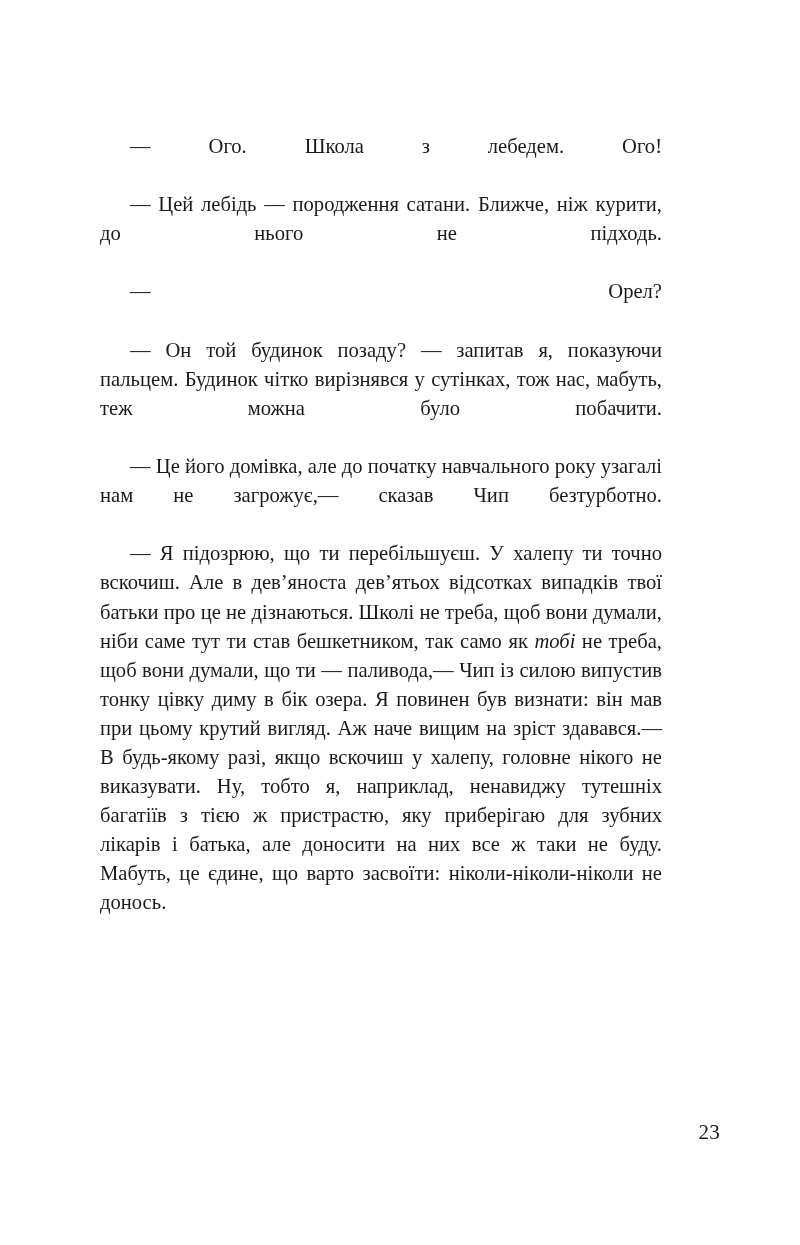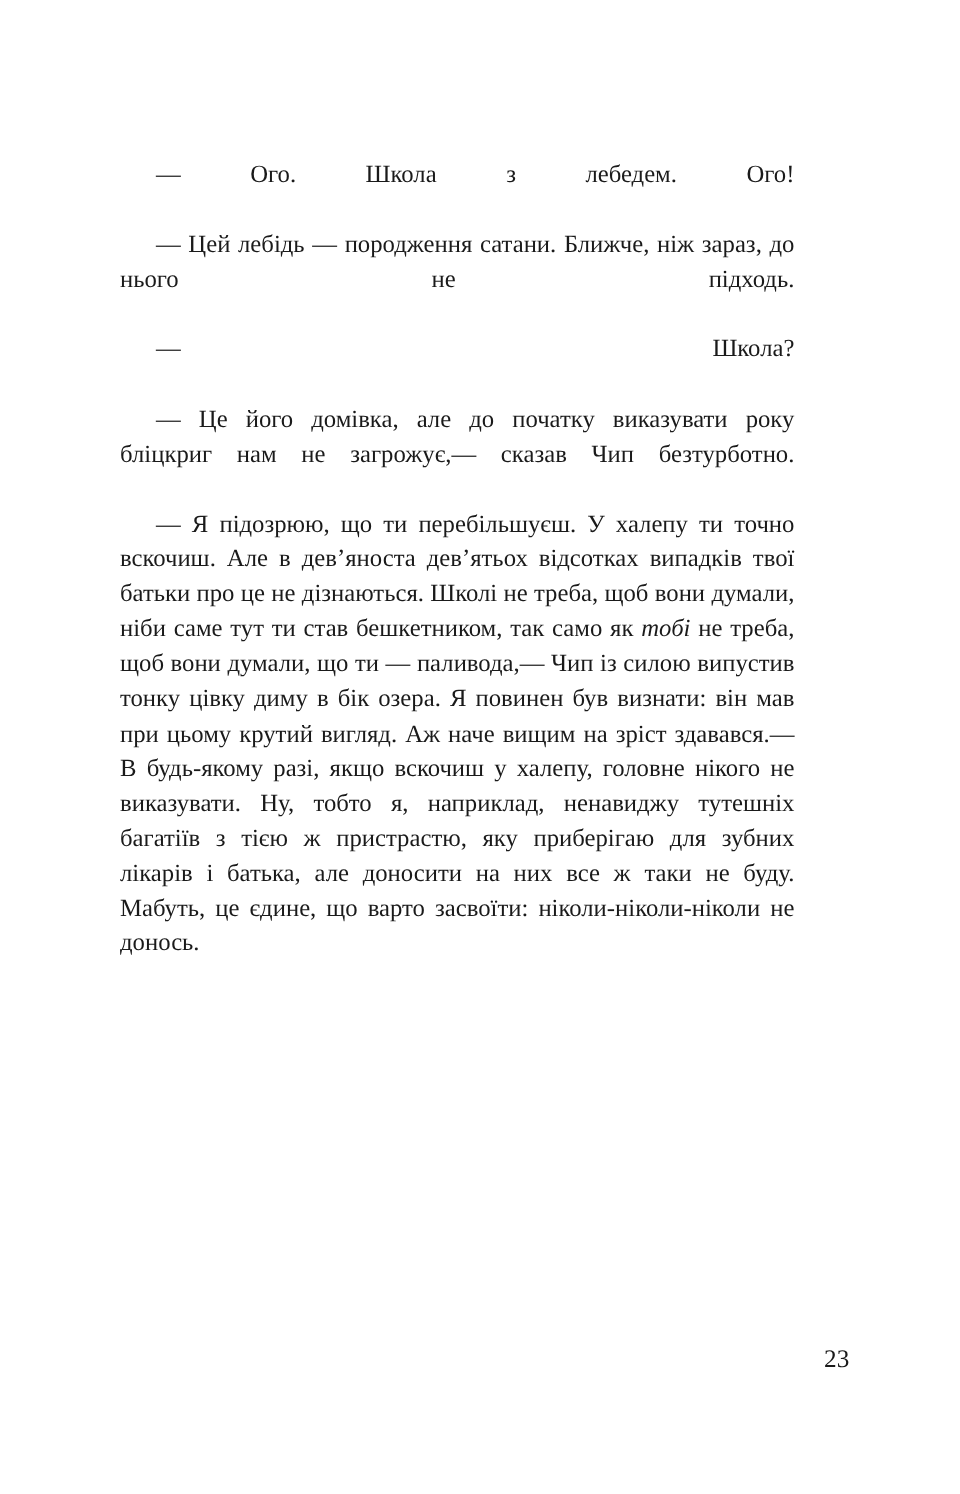--- a/index.html
+++ b/index.html
@@ -52,37 +52,38 @@
     display: inline-block;
     width: 100%;
   }
 
   em, .italic {
     font-style: italic;
   }
 
   .page-number {
     position: absolute;
-    right: 92px;
+    right: 80px;
     top: 1122px;
     font-size: 21px;
     line-height: 1;
     color: #1a1a1a;
     letter-spacing: 0.2px;
     font-family: "Liberation Serif", "DejaVu Serif", serif;
   }
 </style>
 </head>
 <body>
 
 <div class="page">
 
   <div class="text-block">
     <p class="para">— Ого. Школа з лебедем. Ого!</p>
-    <p class="para">— Цей лебідь — породження сатани. Ближче, ніж зараз, до нього не підходь.</p>
-    <p class="para">— Школа?</p>
-    <p class="para">— Це його домівка, але до початку виказувати року бліцкриг нам не загрожує,— сказав Чип безтурботно.</p>
+    <p class="para">— Цей лебідь — породження сатани. Ближче, ніж курити, до нього не підходь.</p>
+    <p class="para">— Орел?</p>
+    <p class="para">— Он той будинок позаду? — запитав я, показуючи пальцем. Будинок чітко вирізнявся у сутінках, тож нас, мабуть, теж можна було побачити.</p>
+    <p class="para">— Це його домівка, але до початку навчального року узагалі нам не загрожує,— сказав Чип безтурботно.</p>
     <p class="para">— Я підозрюю, що ти перебільшуєш. У халепу ти точно вскочиш. Але в дев’яноста дев’ятьох відсотках випадків твої батьки про це не дізнаються. Школі не треба, щоб вони думали, ніби саме тут ти став бешкетником, так само як <em>тобі</em> не треба, щоб вони думали, що ти — паливода,— Чип із силою випустив тонку цівку диму в бік озера. Я повинен був визнати: він мав при цьому крутий вигляд. Аж наче вищим на зріст здавався.— В будь-якому разі, якщо вскочиш у халепу, головне нікого не виказувати. Ну, тобто я, наприклад, ненавиджу тутешніх багатіїв з тією ж пристрастю, яку приберігаю для зубних лікарів і батька, але доносити на них все ж таки не буду. Мабуть, це єдине, що варто засвоїти: ніколи-ніколи-ніколи не донось.</p>
   </div>
 
   <div class="page-number">23</div>
 
 </div>
 
 </body></html>

